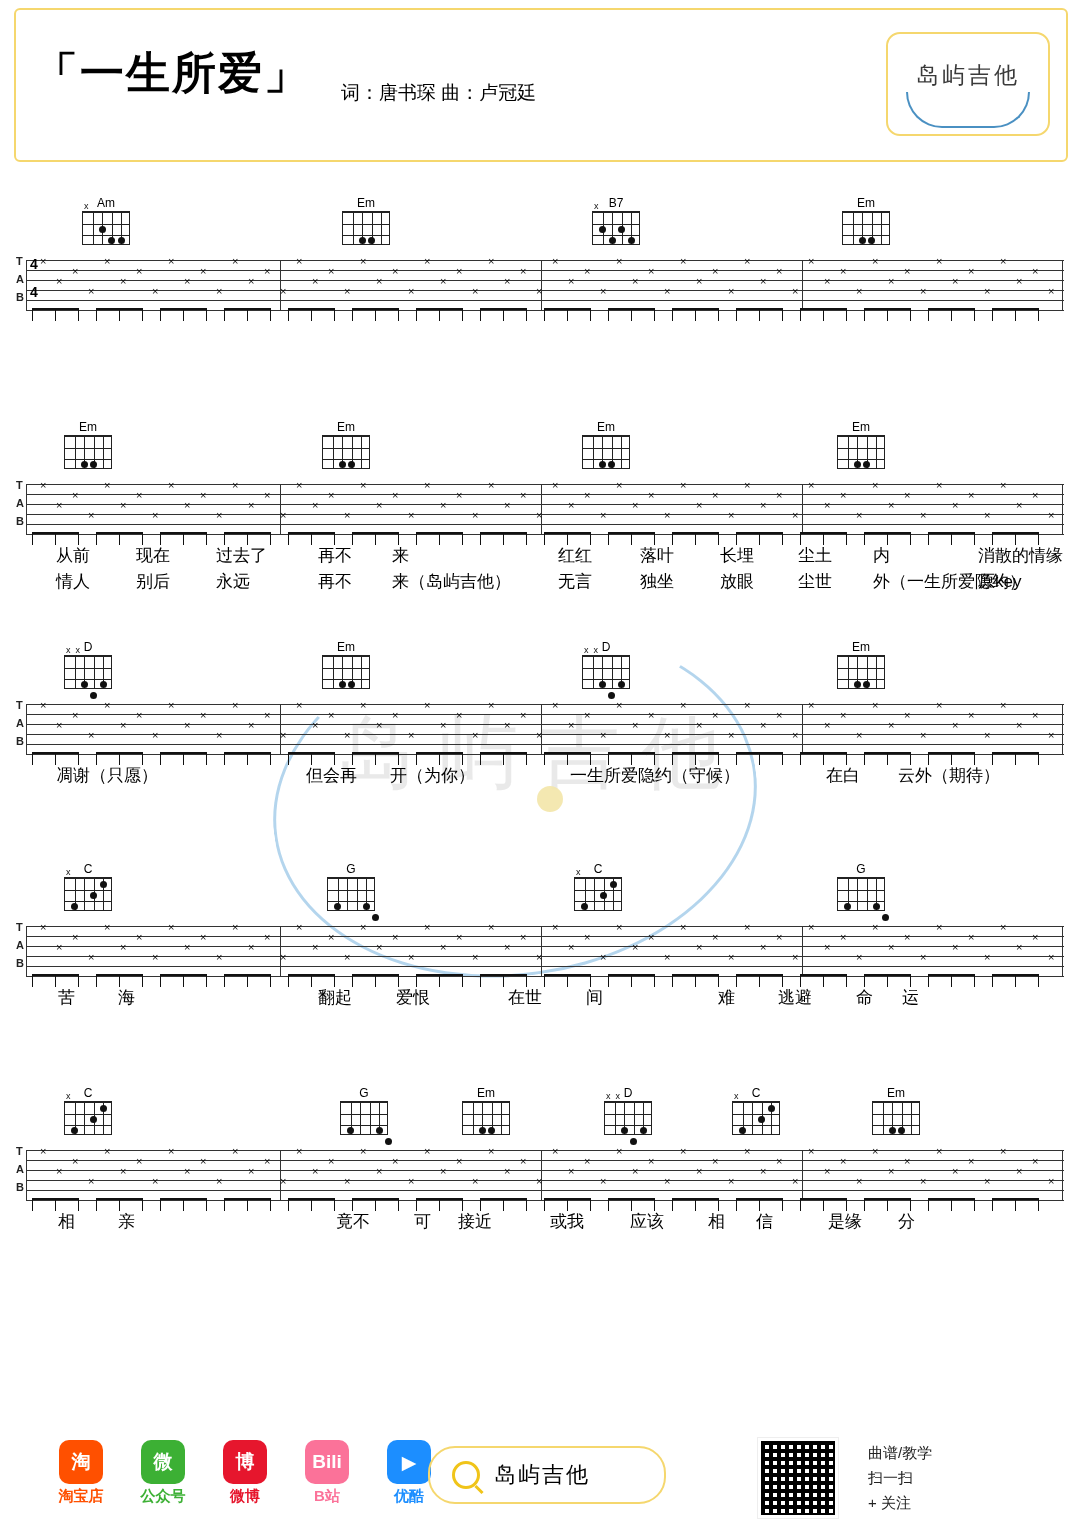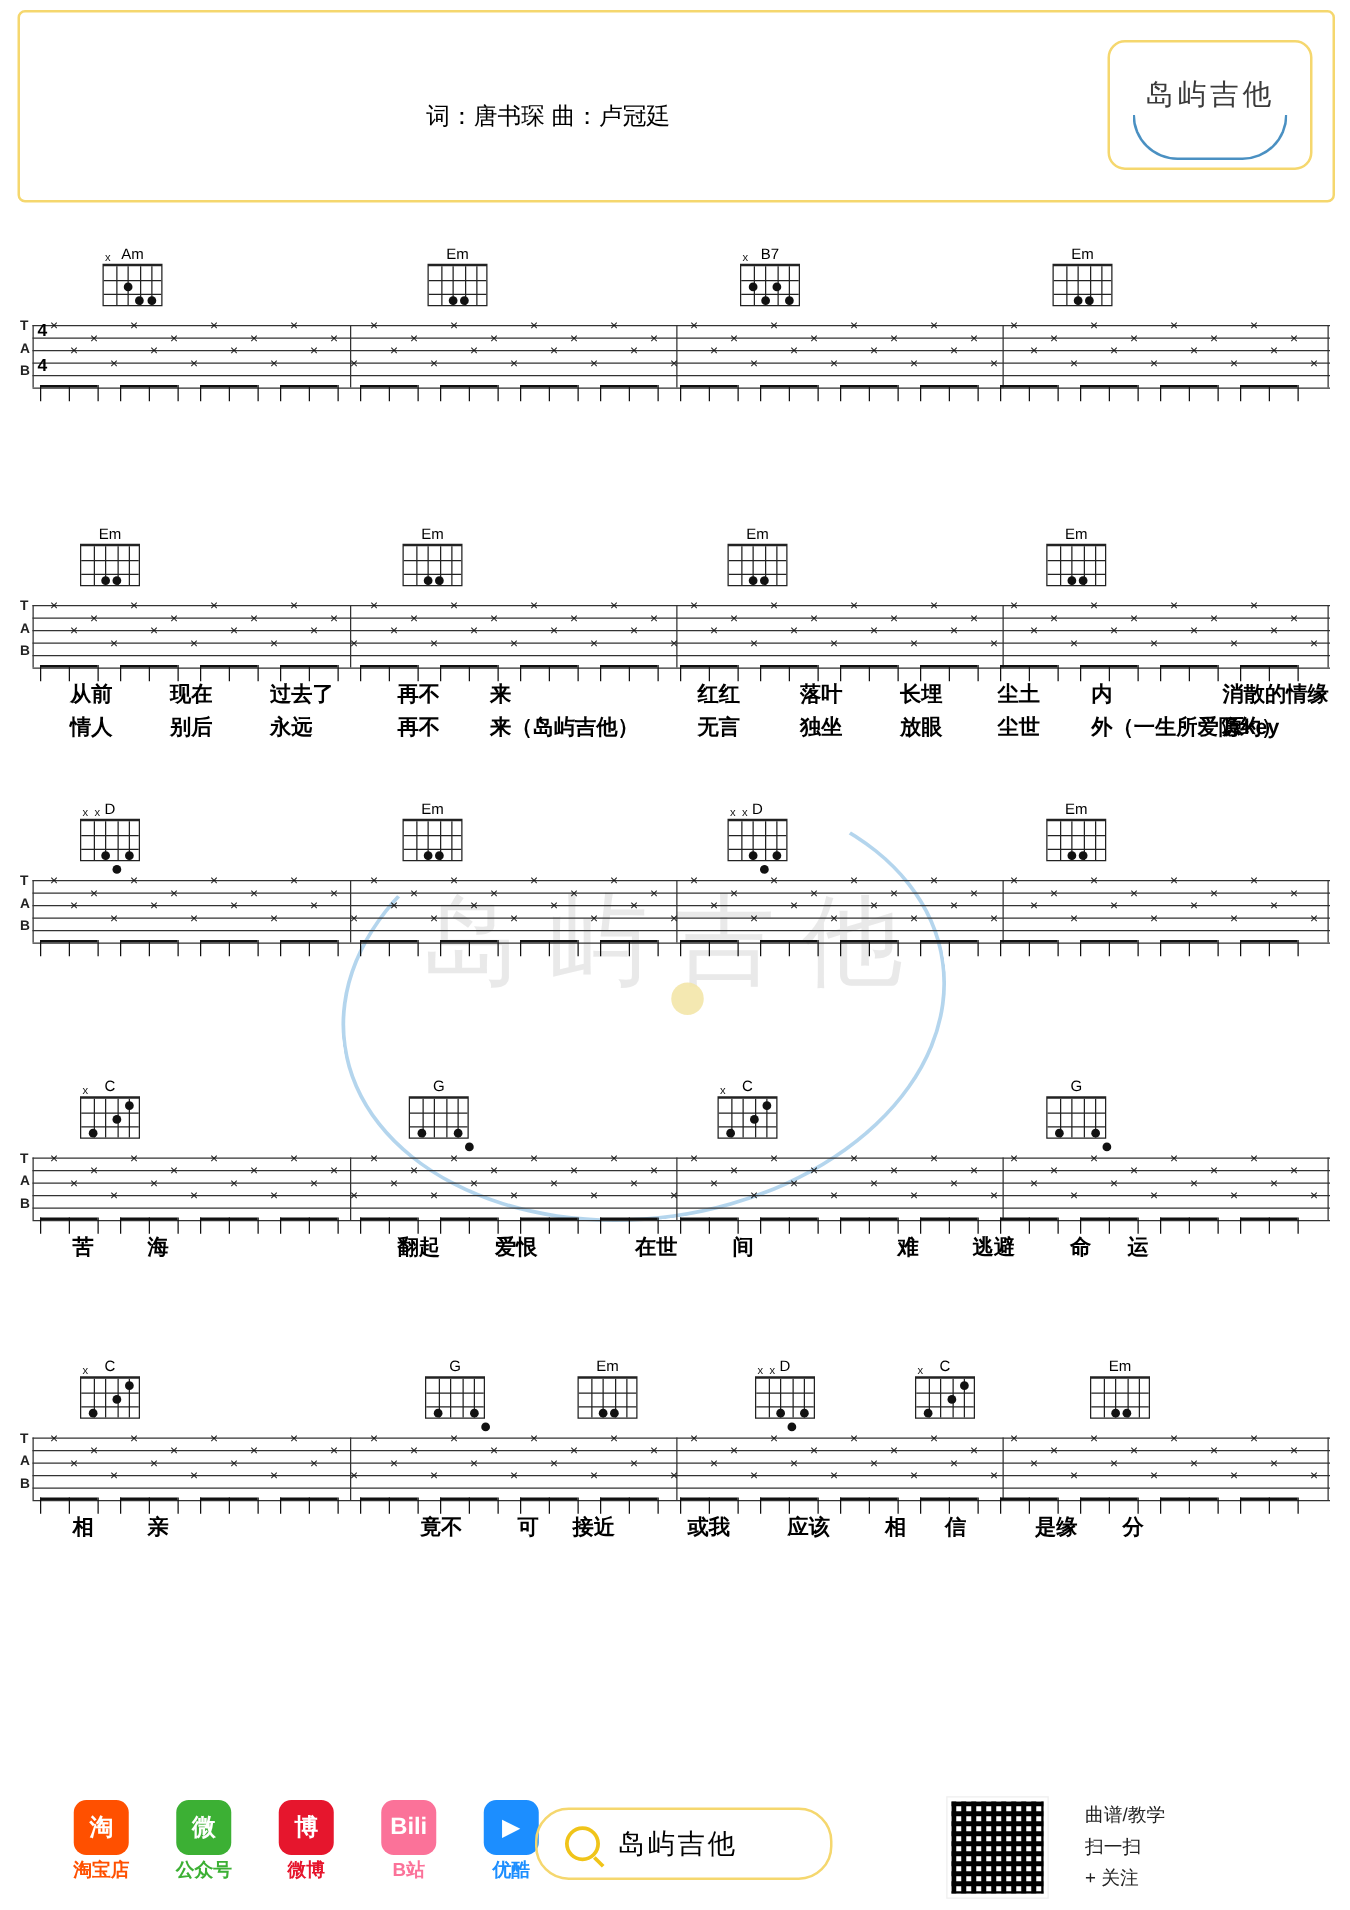--- a/index.html
+++ b/index.html
@@ -78,21 +78,21 @@
   }
   .timesig{position:absolute;left:12px;font-size:14px;font-weight:bold;}
   .xm{position:absolute;font-size:11px;color:#111;line-height:11px;}
   
   .beams{position:absolute;left:8px;right:0;top:54px;height:22px;}
   .beam{position:absolute;top:0;height:2px;background:#111;}
   .stem{position:absolute;top:0;width:1px;height:13px;background:#111;}
   
   .lyrics{position:relative;margin-top:4px;}
   .lrow{position:relative;height:26px;}
-  .lw{position:absolute;font-size:17px;white-space:nowrap;font-weight:bold;}
+  .lw{position:absolute;font-size:17px;white-space:nowrap;}
   
   .footer{position:absolute;left:0;top:1428px;width:1080px;height:100px;}
   .ficon{position:absolute;text-align:center;width:82px;}
   .fbadge{
     width:44px;height:44px;border-radius:10px;margin:0 auto 3px;
     display:flex;align-items:center;justify-content:center;
     color:#fff;font-size:19px;font-weight:bold;
   }
   .flabel{font-size:15px;font-weight:bold;}
   .searchbox{
@@ -114,20 +114,21 @@
       linear-gradient(90deg,#000 50%,transparent 0) 0 0/8px 8px,
       linear-gradient(#000 50%,transparent 0) 0 0/8px 8px,#fff;
     border:3px solid #fff;outline:1px solid #eee;
   }
   .qrtxt{position:absolute;left:868px;top:12px;font-size:15px;line-height:25px;color:#222;}
 </style>
 </head>
 <body>
 
 <div class="header">
+  <div class="title">「一生所爱」</div>
   <div class="credit">词：唐书琛 曲：卢冠廷</div>
   <div class="logo-box">
     <div class="logo-txt">岛屿吉他</div>
     <div class="logo-curve"></div>
   </div>
 </div>
 
 <div class="wm-circle"></div>
 <div class="wm-text">岛屿吉他</div>
 <div class="wm-dot"></div>
@@ -774,20 +775,28 @@
           <div class="stem" style="left: 902px;"></div>
           <div class="stem" style="left: 925px;"></div>
           <div class="stem" style="left: 948px;"></div>
           <div class="beam" style="left: 966px; width: 46px;"></div>
           <div class="stem" style="left: 966px;"></div>
           <div class="stem" style="left: 989px;"></div>
           <div class="stem" style="left: 1012px;"></div>
         </div>
       </div>
       <div class="lyrics">
+        <div class="lrow">
+          <span class="lw" style="left: 38px;">凋谢（只愿）</span>
+          <span class="lw" style="left: 288px;">但会再</span>
+          <span class="lw" style="left: 372px;">开（为你）</span>
+          <span class="lw" style="left: 552px;">一生所爱隐约（守候）</span>
+          <span class="lw" style="left: 808px;">在白</span>
+          <span class="lw" style="left: 880px;">云外（期待）</span>
+        </div>
       </div>
     </div>
     <div class="system" style="top: 862px;">
       <div class="chords">
         <div class="chord" style="left: 42px;">
           <div class="cname">C</div>
           <div class="grid">
             <div class="v" style="left: 9.6px;"></div>
             <div class="v" style="left: 19.2px;"></div>
             <div class="v" style="left: 28.8px;"></div>

